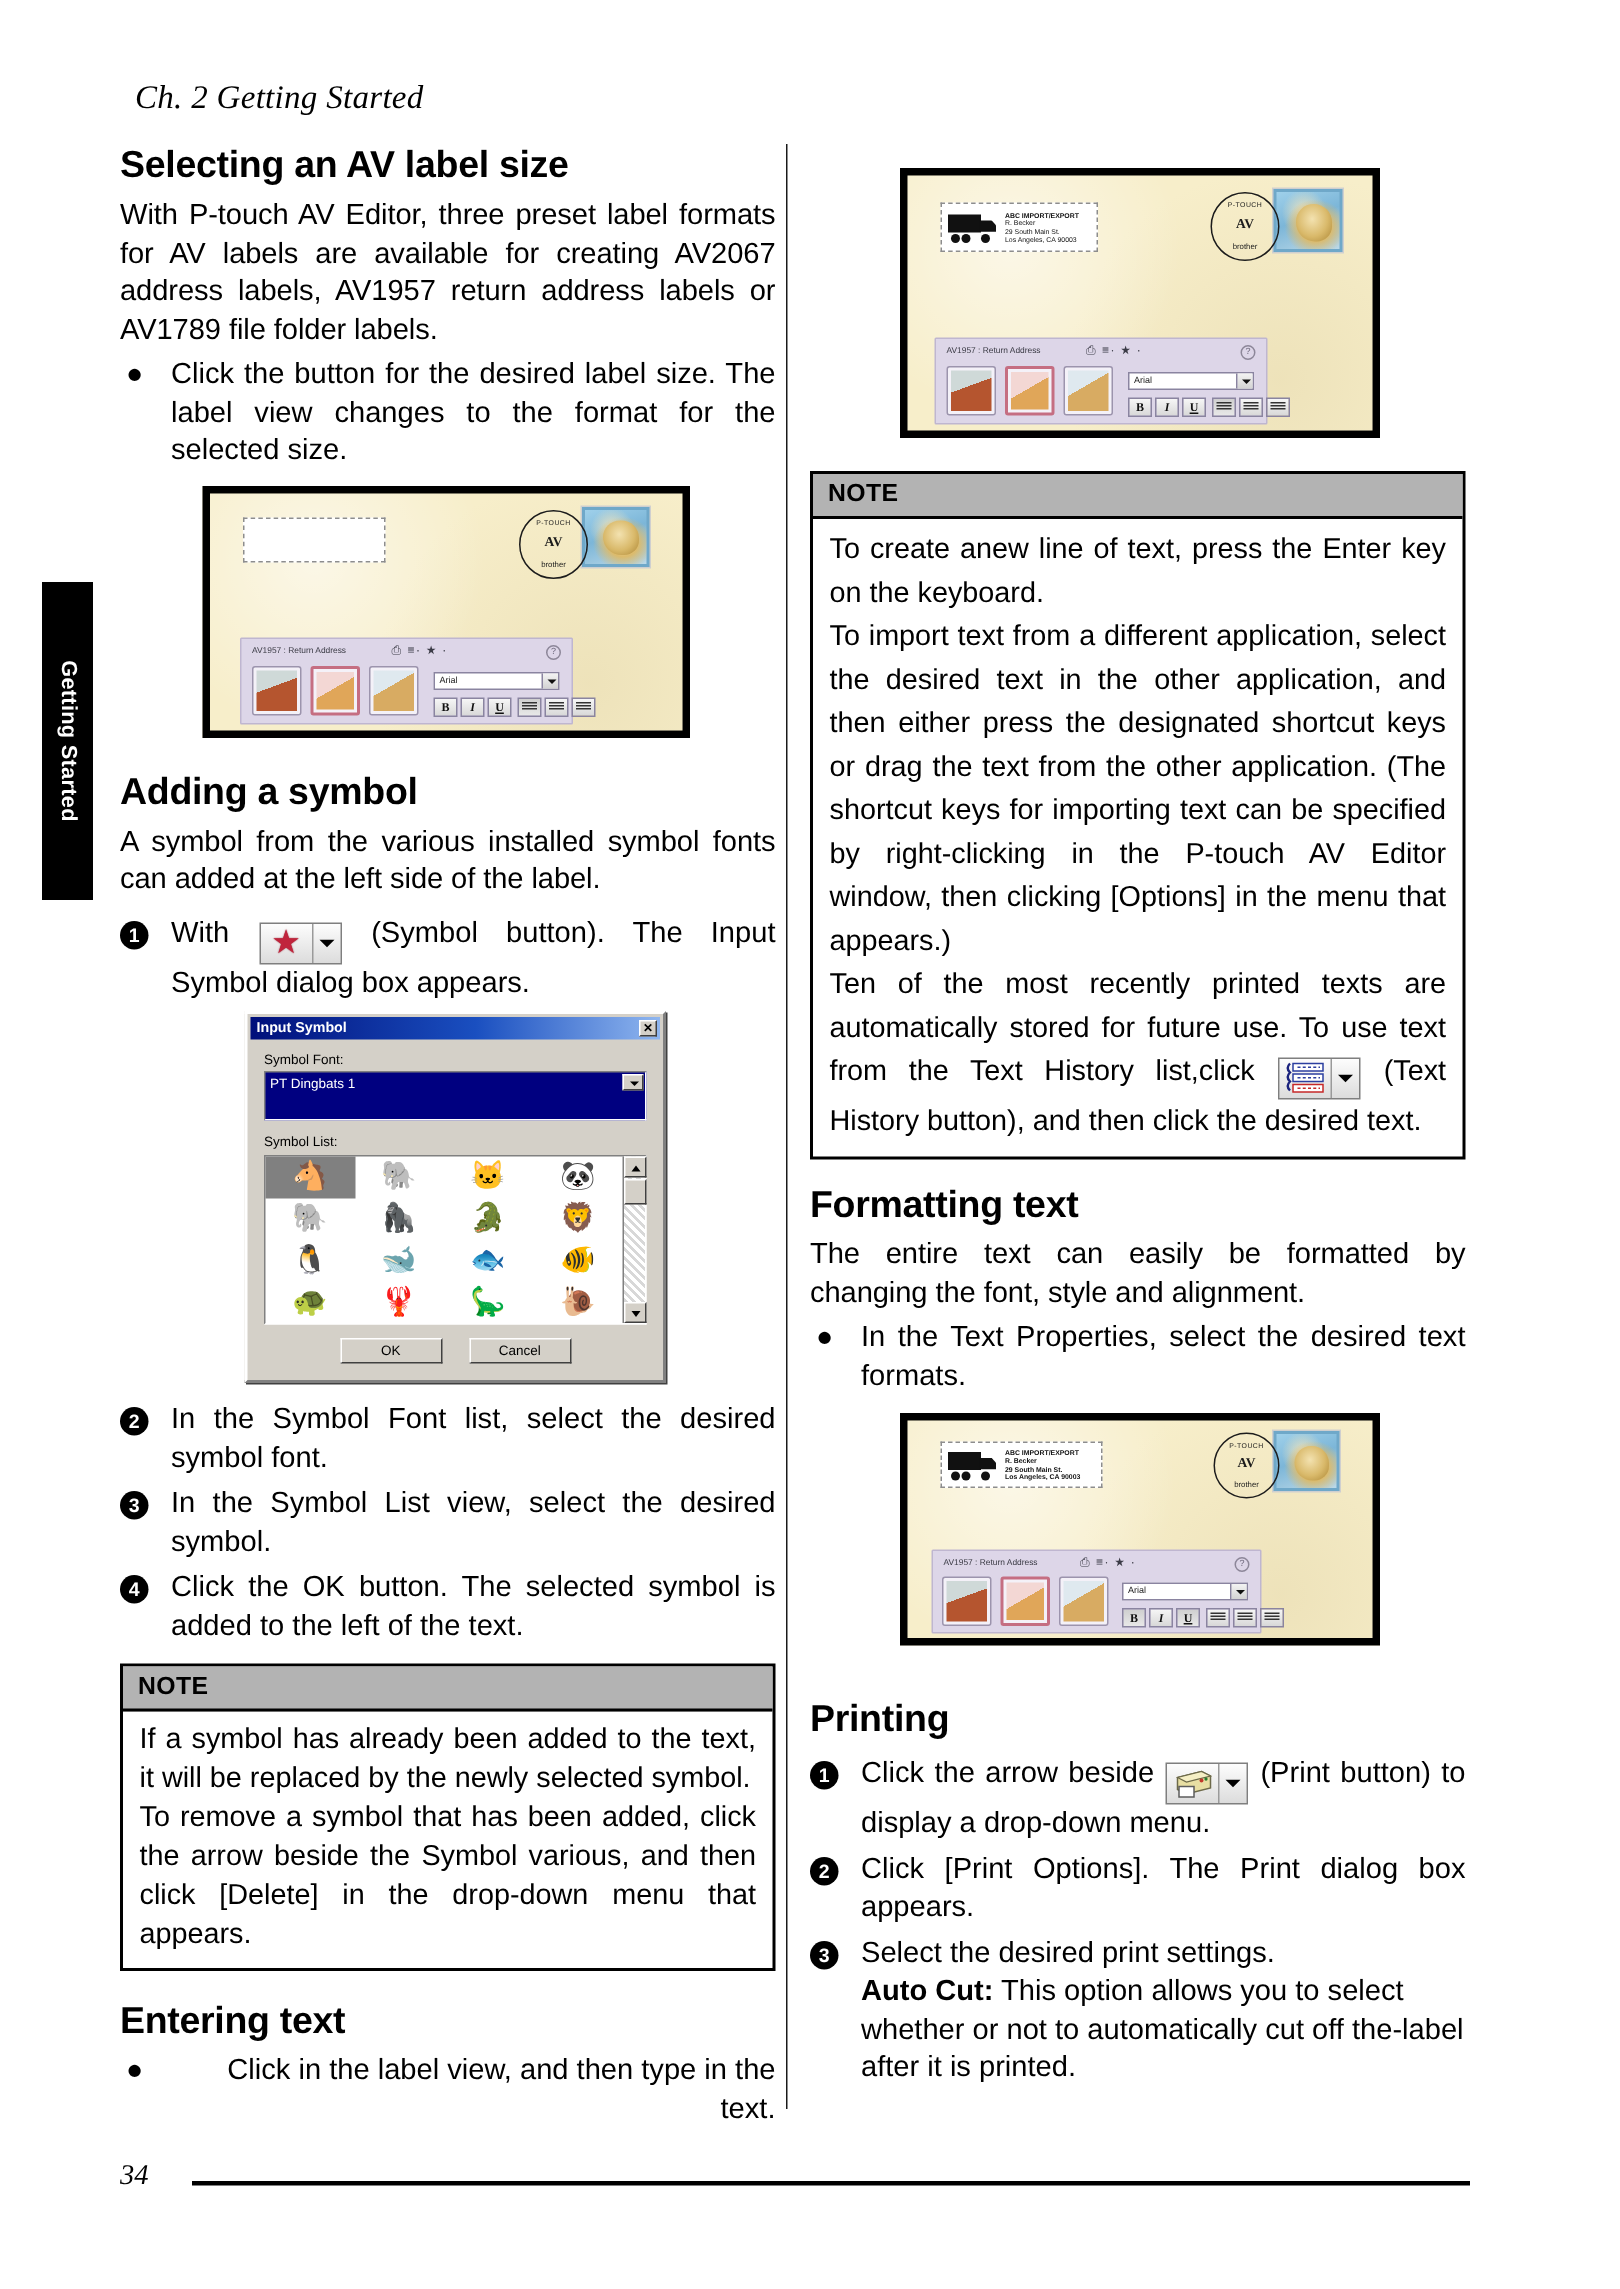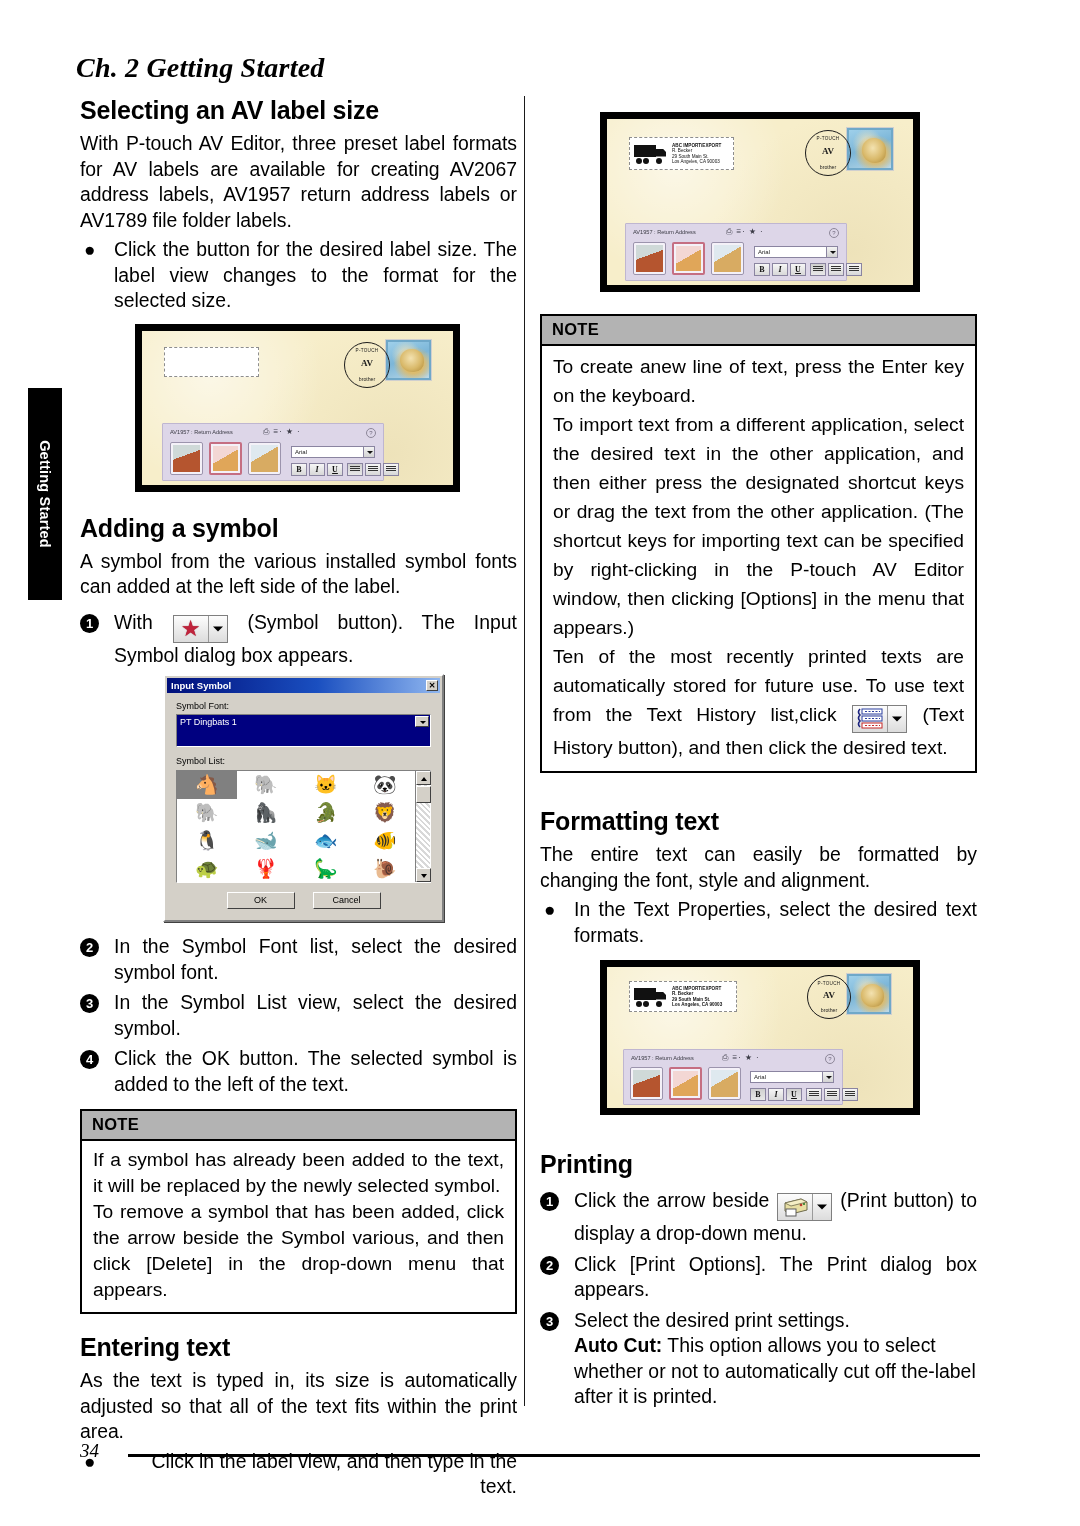--- a/index.html
+++ b/index.html
@@ -25,24 +25,24 @@
     position:absolute; left:50%; top:50%;
     transform:translate(-50%,-50%) rotate(90deg);
     transform-origin:center center;
     white-space:nowrap;
     color:#fff; font-weight:bold; font-size:14.5px;
     letter-spacing:0.2px;
     font-family:"Liberation Sans", sans-serif;
   }
 
   .chapter-head {
-    position:absolute; left:76px; top:52px;
+    position:absolute; left:90px; top:52px;
     font-family:"Liberation Serif", serif;
-    font-style:italic; font-weight:bold;
-    font-size:28px; letter-spacing:0.2px;
+    font-style:italic; font-weight:normal;
+    font-size:22px; letter-spacing:0.2px;
   }
 
   .col-divider {
     position:absolute; left:524px; top:96px;
     width:1px; height:1310px;
     background:#1a1a1a;
   }
 
   .col { position:absolute; top:96px; width:437px; }
   .col-left  { left:80px;  }
@@ -165,21 +165,21 @@
   .printer-glyph {
     position:absolute; left:3px; top:3px;
     width:28px; height:20px;
   }
   .hist-glyph { position:absolute; left:3px; top:2px; width:28px; height:22px; }
 
   
   .shot {
     position:relative;
     background:#f7eeca;
-    border:7px solid #000000;
+    border:5px solid #000000;
     overflow:hidden;
     text-decoration:underline;
   }
   .shot::after{
     content:"";
     position:absolute; inset:0;
     background:
       radial-gradient(circle at 22% 28%, rgba(255,255,255,.55), rgba(255,255,255,0) 42%),
       radial-gradient(circle at 80% 80%, rgba(226,212,166,.45), rgba(255,255,255,0) 50%);
     pointer-events:none;
@@ -574,21 +574,20 @@
 
     <div class="note">
       <div class="note-head">NOTE</div>
       <div class="note-body">
         <p class="tight">If a symbol has already been added to the text, it will be replaced by the newly selected symbol.</p>
         <p class="tight">To remove a symbol that has been added, click the arrow beside the Symbol various, and then click [Delete] in the drop-down menu that appears.</p>
       </div>
     </div>
 
     <h2 class="sect" style="margin-top:19px;">Entering text</h2>
-    <p class="body">As the text is typed in, its size is automatically adjusted so that all of the text fits within the print area.</p>
     <div class="bullet-row">
       <div class="bullet-dot">●</div>
       <div class="bullet-text last-left">Click in the label view, and then type in the text.</div>
     </div>
   </div>
 
   <div class="col col-right">
 
     <div class="shot" style="width:320px;height:180px;margin:16px 0 0 60px;">
       <div class="addr-box" style="left:22px;top:18px;width:105px;height:33px;">
@@ -679,21 +678,21 @@
                 <line x1="9" y1="17.5" x2="24" y2="17.5" stroke="#c62828" stroke-width="1" stroke-dasharray="2 1.5"></line>
                 <path d="M4 1 q-3 3 0 6 q-3 3 0 6 q-3 3 0 6" fill="none" stroke="#1b237e" stroke-width="1.6"></path>
               </svg>
             </span><span class="sep"></span><span class="arrowcell"><span class="caret"></span></span>
           </span>
           <span>(Text History button), and then click the desired text.</span>
         </p>
       </div>
     </div>
 
-    <h2 class="sect" style="margin-top:34px;">Formatting text</h2>
+    <h2 class="sect" style="margin-top:16px;">Formatting text</h2>
     <p class="body">The entire text can easily be formatted by changing the font, style and alignment.</p>
     <div class="bullet-row">
       <div class="bullet-dot">●</div>
       <div class="bullet-text">In the Text Properties, select the desired text formats.</div>
     </div>
 
     <div class="shot" style="width:320px;height:155px;margin:12px 0 0 60px;">
       <div class="addr-box addr-bold" style="left:22px;top:14px;width:108px;height:31px;">
         <div class="truck">
           <div class="truck-body"></div>

